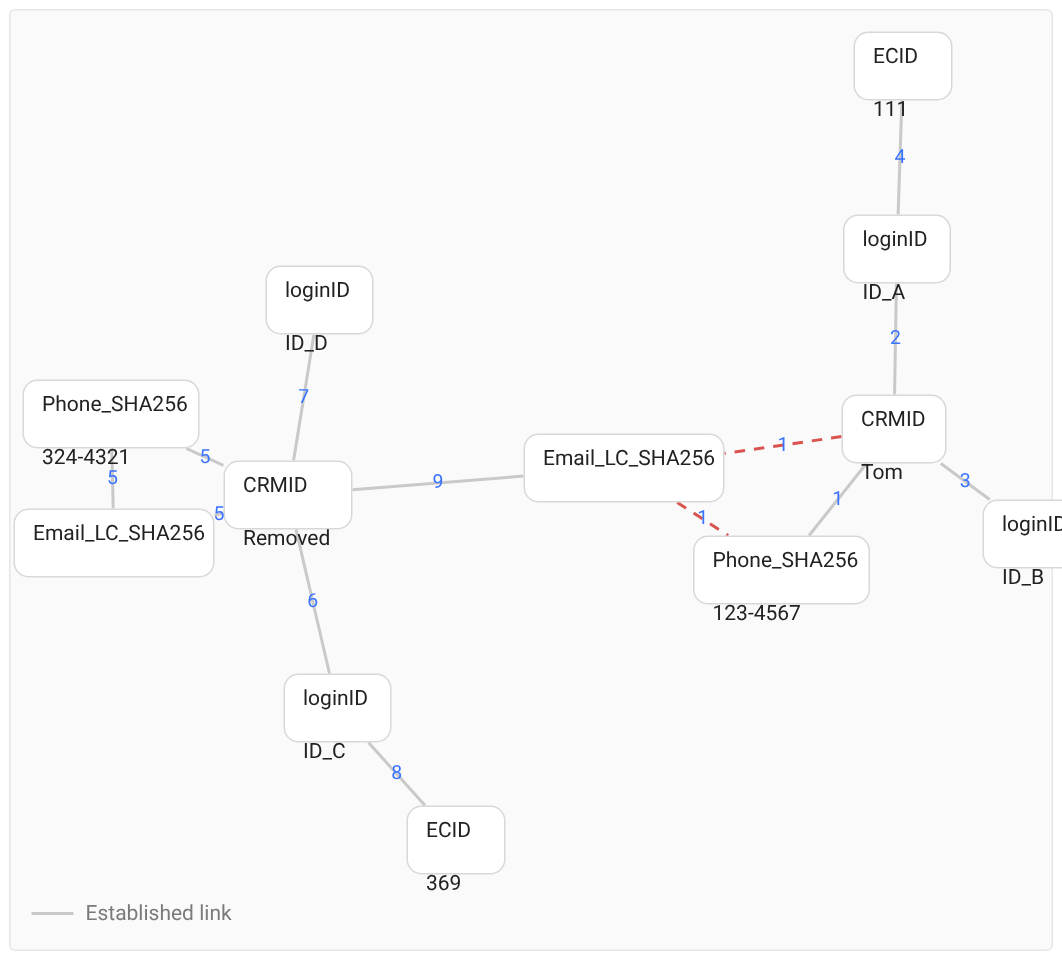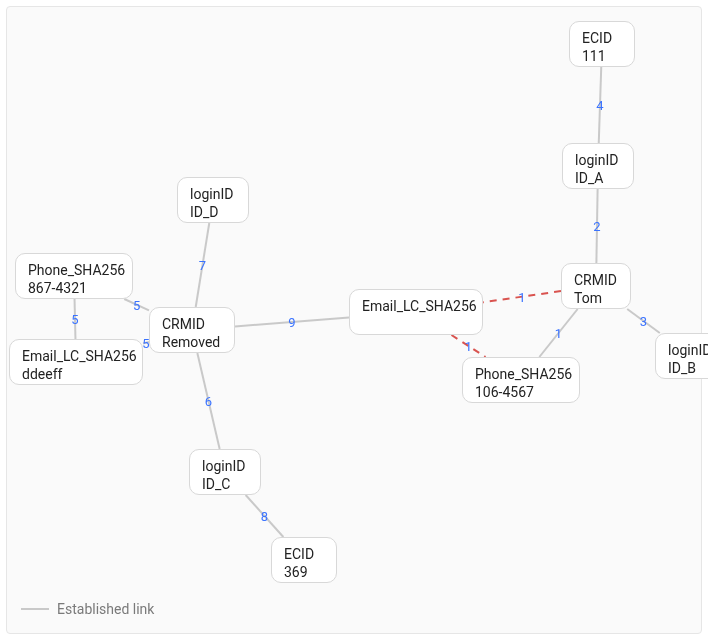--- a/index.html
+++ b/index.html
@@ -39,21 +39,21 @@
     border-radius: 10px;
     padding: 8px 12px 8px 12px;
     box-sizing: border-box;
     line-height: 1.25;
     font-size: 14px;
     color: #222;
     white-space: nowrap;
     box-shadow: 0 0 0 rgba(0,0,0,0);
   }
   .node .t { display:block; }
-  .node .v { display:block; }
+  .node .v { display:block;margin-top:17px; }
   .edge-label {
     position: absolute;
     font-size: 13px;
     color: #3a73ff;
     background: transparent;
     transform: translate(-50%, -50%);
     pointer-events: none;
   }
   .legend {
     position: absolute;
@@ -114,36 +114,35 @@
     <div class="node" style="left: 554px; top: 256px; width: 70px; height: 46px;">
       <span class="t">CRMID</span>
       <span class="v">Tom</span>
     </div>
     <div class="node" style="left: 648px; top: 326px; width: 72px; height: 46px;">
       <span class="t">loginID</span>
       <span class="v">ID_B</span>
     </div>
     <div class="node" style="left: 455px; top: 350px; width: 118px; height: 46px;">
       <span class="t">Phone_SHA256</span>
-      <span class="v">106-4567</span>
+      <span class="v">123-4567</span>
     </div>
     <div class="node" style="left: 342px; top: 282px; width: 134px; height: 46px;">
       <span class="t">Email_LC_SHA256</span>
     </div>
     <div class="node" style="left: 170px; top: 170px; width: 72px; height: 46px;">
       <span class="t">loginID</span>
       <span class="v">ID_D</span>
     </div>
     <div class="node" style="left: 8px; top: 246px; width: 118px; height: 46px;">
       <span class="t">Phone_SHA256</span>
-      <span class="v">867-4321</span>
+      <span class="v">324-4321</span>
     </div>
     <div class="node" style="left: 2px; top: 332px; width: 134px; height: 46px;">
       <span class="t">Email_LC_SHA256</span>
-      <span class="v">ddeeff</span>
     </div>
     <div class="node" style="left: 142px; top: 300px; width: 86px; height: 46px;">
       <span class="t">CRMID</span>
       <span class="v">Removed</span>
     </div>
     <div class="node" style="left: 182px; top: 442px; width: 72px; height: 46px;">
       <span class="t">loginID</span>
       <span class="v">ID_C</span>
     </div>
     <div class="node" style="left: 264px; top: 530px; width: 66px; height: 46px;">

